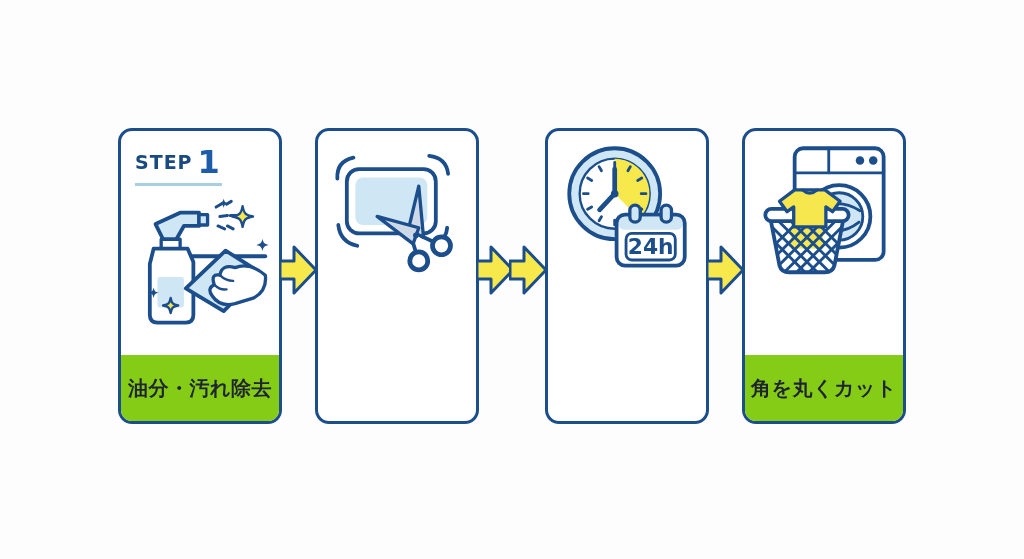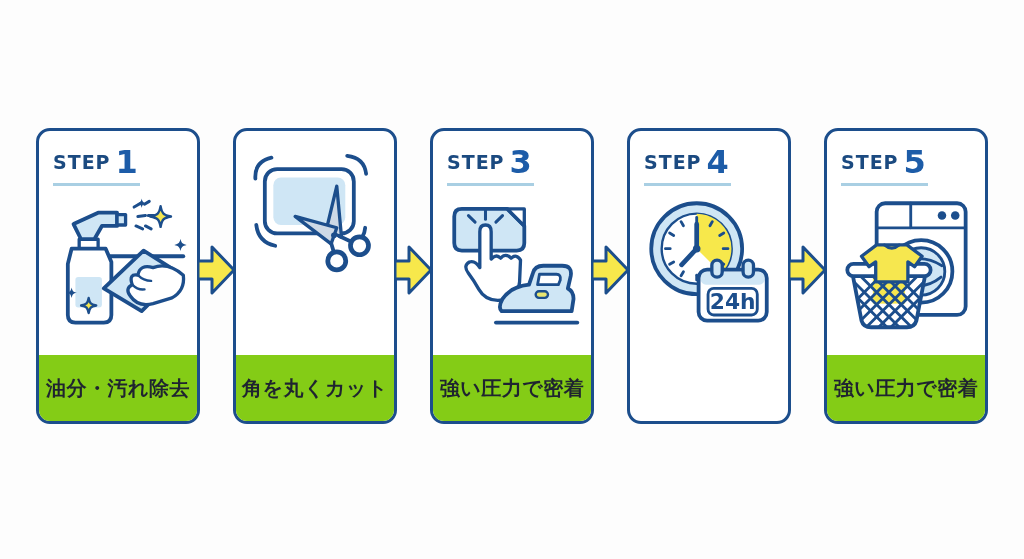--- a/index.html
+++ b/index.html
@@ -119,64 +119,36 @@
           <path d="M98 54 L87 100 L103 108 Z" fill="#CDD9E6" stroke-width="3.5"></path>
           <path d="M54 86 L98 98 L92 115 Z" fill="#CDD9E6" stroke-width="3.5"></path>
           <path d="M101 107 L114 113" stroke-width="4"></path>
           <circle cx="122" cy="117" r="9.5" fill="#FFFFFF" stroke-width="5"></circle>
           <path d="M92 114 L95 124" stroke-width="4"></path>
           <circle cx="98" cy="133" r="9.5" fill="#FFFFFF" stroke-width="5"></circle>
           <circle cx="95" cy="106" r="3" fill="#1C4E8C" stroke="none"></circle>
         </g>
       </svg>
     </div>
-    <div class="caption">角を丸くカット</div>
-  </div>
-
-  <div class="arrow-gap">
-    <svg viewBox="0 0 39 58">
-      <polygon points="1,20 15,20 15,6 37,29 15,52 15,38 1,38" fill="#F7E84B" stroke="#1C4E8C" stroke-width="3" stroke-linejoin="round"></polygon>
-    </svg>
-  </div>
-
-  <div class="card">
-    <div class="card-head">
-      <span class="step-word">STEP</span><span class="step-num">3</span>
-    </div>
-    <div class="icon-wrap">
-      <svg viewBox="0 0 150 150">
-        <g stroke="#1C4E8C" stroke-linecap="round" stroke-linejoin="round">
-          <path d="M22 20 H70 L88 38 V56 Q88 64 80 64 H22 Q14 64 14 56 V28 Q14 20 22 20 Z" fill="#CFE6F5" stroke-width="4"></path>
-          <path d="M70 20 L88 38 L88 20 Z" fill="#FFFFFF" stroke-width="3.5"></path>
-          <g stroke-width="3.2" fill="none">
-            <path d="M36 34 l-7 -7"></path>
-              <path d="M47 31 v-10"></path>
-              <path d="M58 34 l7 -7"></path>
-          </g>
-          <path d="M41 44 Q41 37 47 37 Q53 37 53 44 V73 Q58 67 63 72 Q68 66 74 72 Q80 67 84 74 L83 97 Q82 113 66 116 Q48 119 40 105 Q35 96 29 88 Q23 80 30 76 Q36 74 41 82 Z" fill="#FFFFFF" stroke-width="3.5"></path>
-          <path d="M64 128 Q60 124 65 115 Q74 102 93 100 L97 88 Q99 80 108 80 H128 Q139 80 137 91 L134 104 Q140 107 140 115 L138 128 Z" fill="#CFE6F5" stroke-width="4"></path>
-          <path d="M104 89 H122 Q127 89 126 95 L124 100 H102 Z" fill="#FFFFFF" stroke-width="3"></path>
-          <rect x="100" y="107" width="13" height="7" rx="3.5" fill="#E9E670" stroke-width="2.5"></rect>
-          <path d="M58 140 H144" stroke-width="4" fill="none"></path>
-        </g>
-      </svg>
-    </div>
-    <div class="caption">強い圧力で密着</div>
-  </div>
-
-  <div class="arrow-gap">
-    <svg viewBox="0 0 39 58">
-      <polygon points="1,20 15,20 15,6 37,29 15,52 15,38 1,38" fill="#F7E84B" stroke="#1C4E8C" stroke-width="3" stroke-linejoin="round"></polygon>
-    </svg>
-  </div>
-
-  <div class="card">
-    <div class="card-head">
-      <span class="step-word">STEP</span><span class="step-num">4</span>
-    </div>
+  </div>
+
+  <div class="arrow-gap">
+    <svg viewBox="0 0 39 58">
+      <polygon points="1,20 15,20 15,6 37,29 15,52 15,38 1,38" fill="#F7E84B" stroke="#1C4E8C" stroke-width="3" stroke-linejoin="round"></polygon>
+    </svg>
+  </div>
+
+
+  <div class="arrow-gap">
+    <svg viewBox="0 0 39 58">
+      <polygon points="1,20 15,20 15,6 37,29 15,52 15,38 1,38" fill="#F7E84B" stroke="#1C4E8C" stroke-width="3" stroke-linejoin="round"></polygon>
+    </svg>
+  </div>
+
+  <div class="card">
     <div class="icon-wrap">
       <svg viewBox="0 0 150 150">
         <g stroke="#1C4E8C" stroke-linecap="round" stroke-linejoin="round">
           <circle cx="62" cy="62" r="48" fill="#CFE6F5" stroke-width="4"></circle>
           <circle cx="62" cy="62" r="37" fill="#FFFFFF" stroke-width="2.5"></circle>
           <path d="M62 62 L62 25 A37 37 0 0 1 88 88 Z" fill="#F7E84B" stroke="none"></path>
           <g stroke-width="3" fill="none">
             <path d="M62 29 V34"></path>
               <path d="M78.5 33.4 L76 37.7"></path>
               <path d="M90.6 45.5 L86.3 48"></path>
@@ -205,23 +177,20 @@
     </div>
   </div>
 
   <div class="arrow-gap">
     <svg viewBox="0 0 39 58">
       <polygon points="1,20 15,20 15,6 37,29 15,52 15,38 1,38" fill="#F7E84B" stroke="#1C4E8C" stroke-width="3" stroke-linejoin="round"></polygon>
     </svg>
   </div>
 
   <div class="card">
-    <div class="card-head">
-      <span class="step-word">STEP</span><span class="step-num">5</span>
-    </div>
     <div class="icon-wrap">
       <svg viewBox="0 0 150 150">
         <defs>
           <clipPath id="bk">
               <path d="M18 86 H96 L86 138 Q84 145 76 145 H38 Q30 145 28 138 Z"></path>
             </clipPath>
         </defs>
         <g stroke="#1C4E8C" stroke-linecap="round" stroke-linejoin="round">
           <rect x="44" y="14" width="94" height="118" rx="9" fill="#FFFFFF" stroke-width="4"></rect>
           <path d="M44 40 H138" stroke-width="3" fill="none"></path>
@@ -250,16 +219,16 @@
                 <path d="M57 82 L121 146"></path>
             </g>
           </g>
           <path d="M18 86 H96 L86 138 Q84 145 76 145 H38 Q30 145 28 138 Z" fill="none" stroke-width="4"></path>
           <rect x="13" y="78" width="88" height="13" rx="6.5" fill="#FFFFFF" stroke-width="4"></rect>
           <path d="M44 58 H76 L92 70 L84 81 L77 76 V97 H43 V76 L36 81 L28 70 Z" fill="#F6E74F" stroke-width="3.5"></path>
           <path d="M52 58 Q60 65 68 58" stroke-width="3" fill="none"></path>
         </g>
       </svg>
     </div>
-    <div class="caption">強い圧力で密着</div>
+    <div class="caption">角を丸くカット</div>
   </div>
 
 </div>
 
 </body></html>

